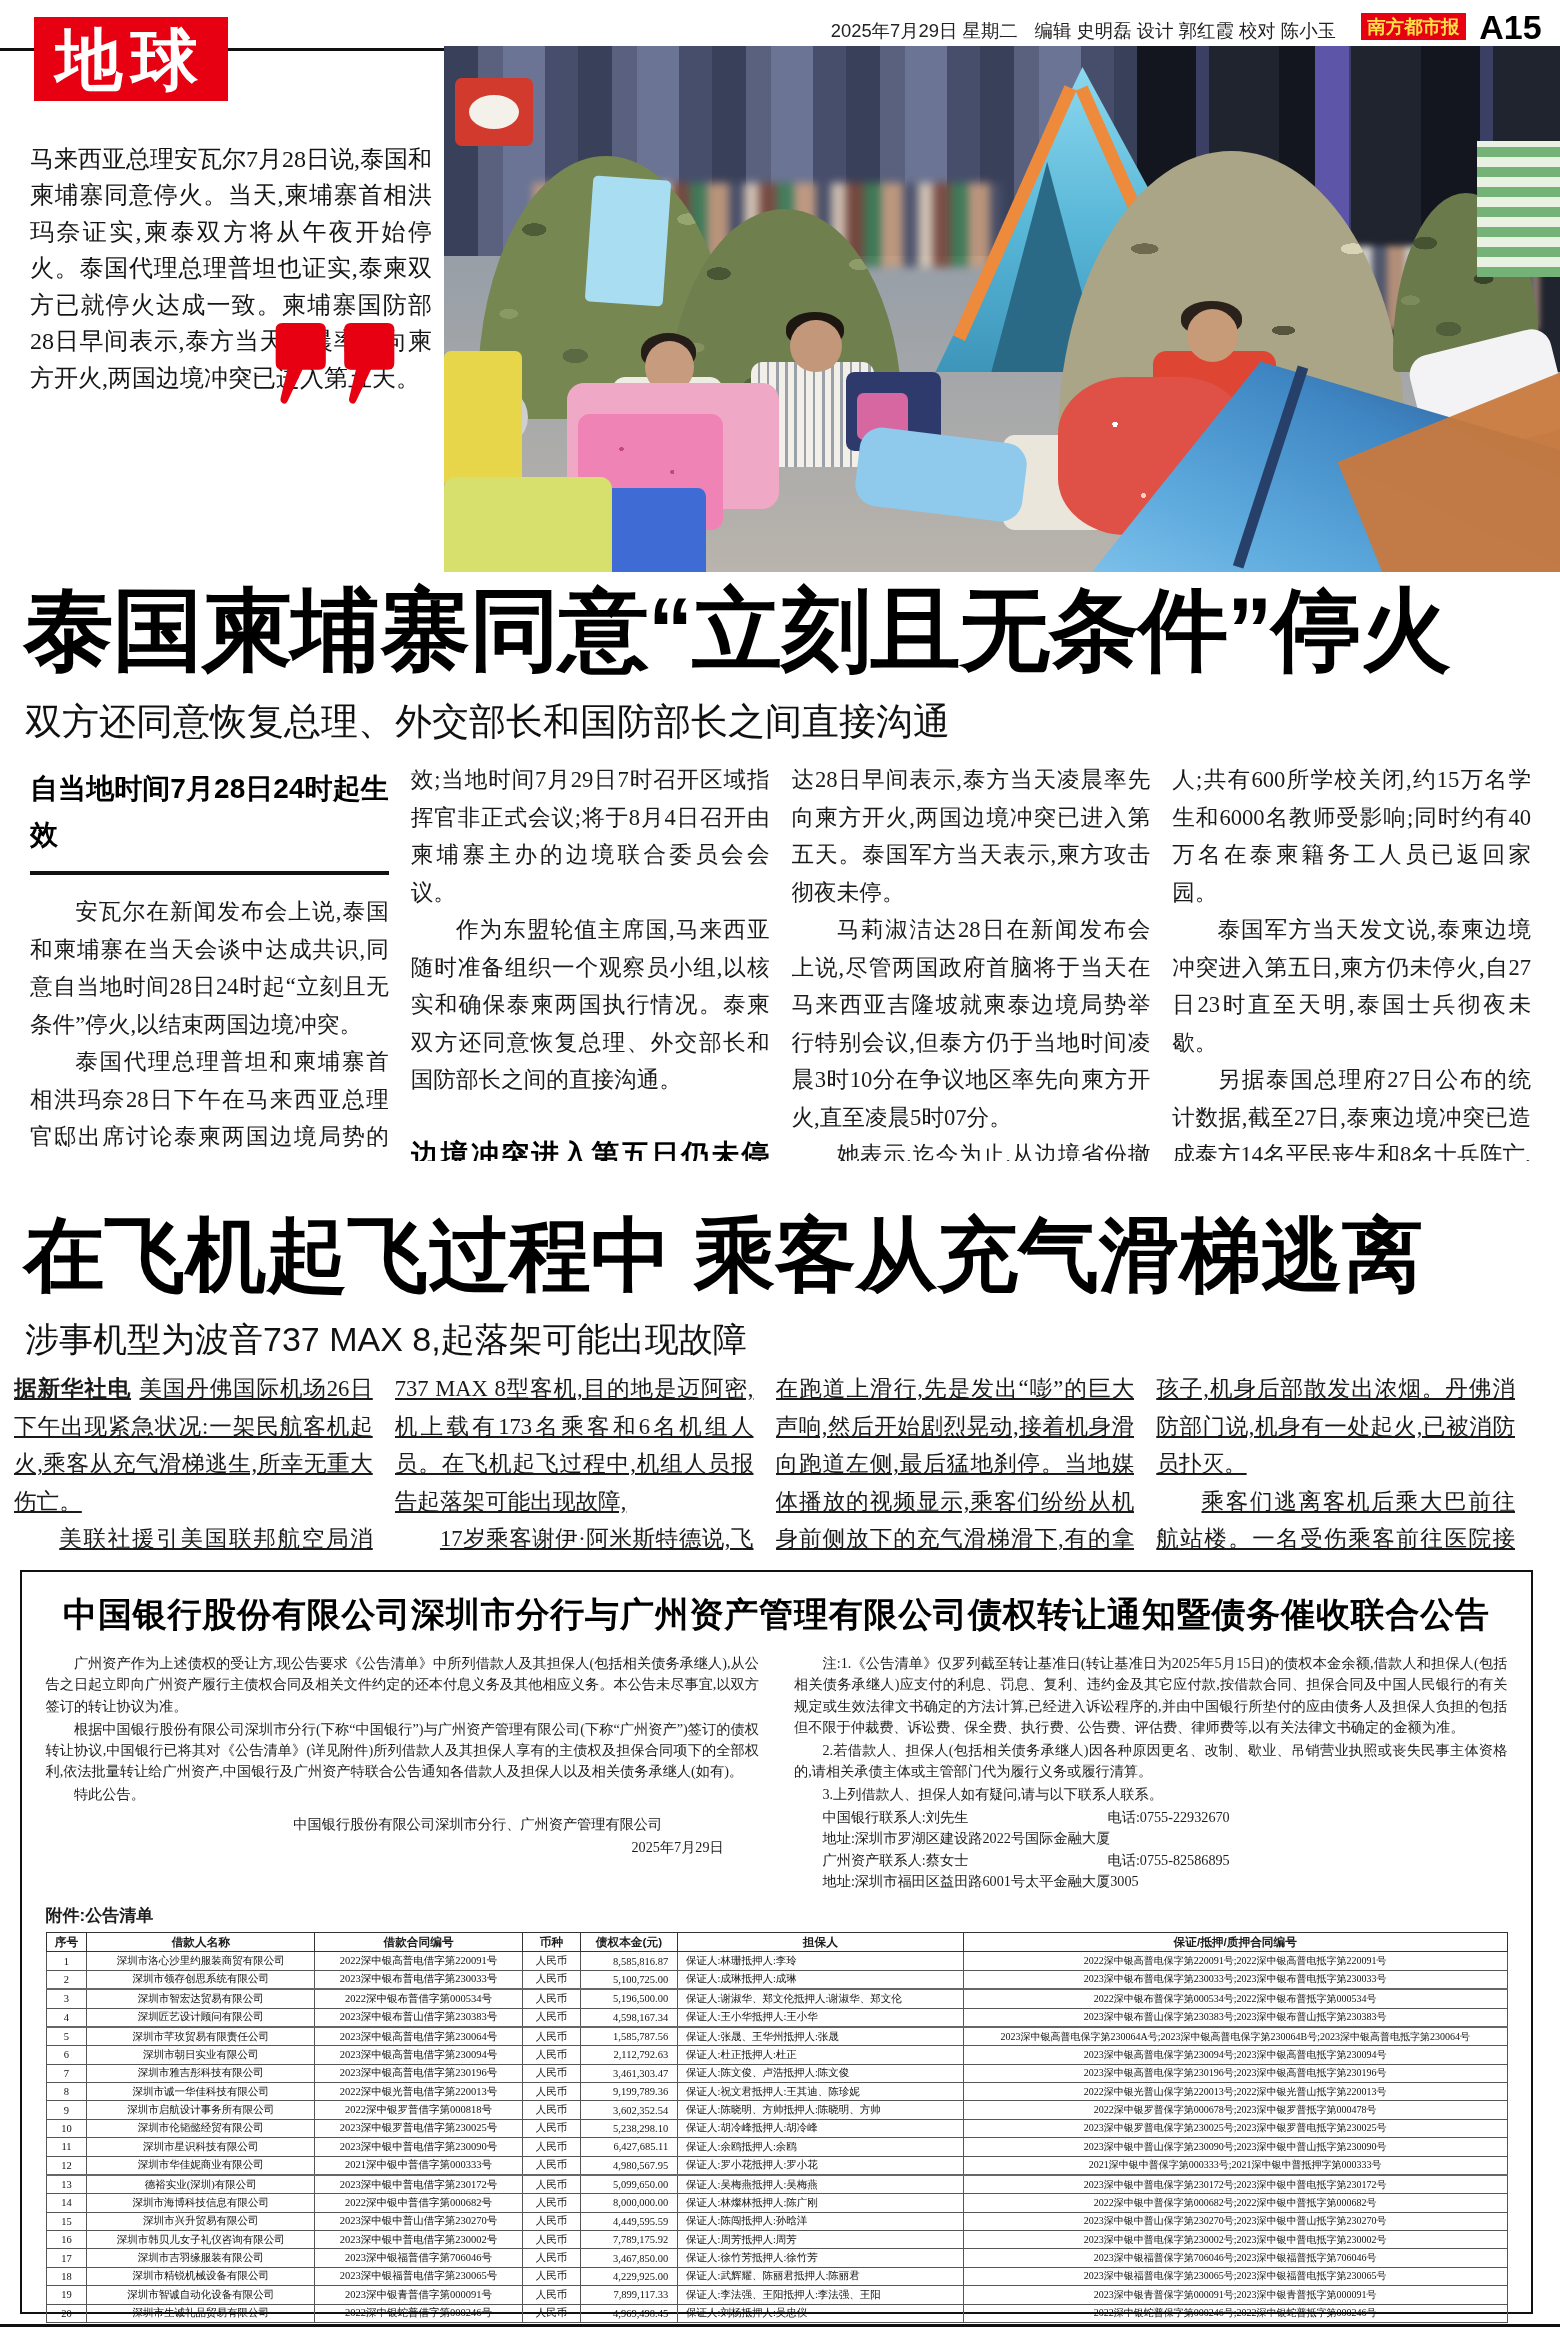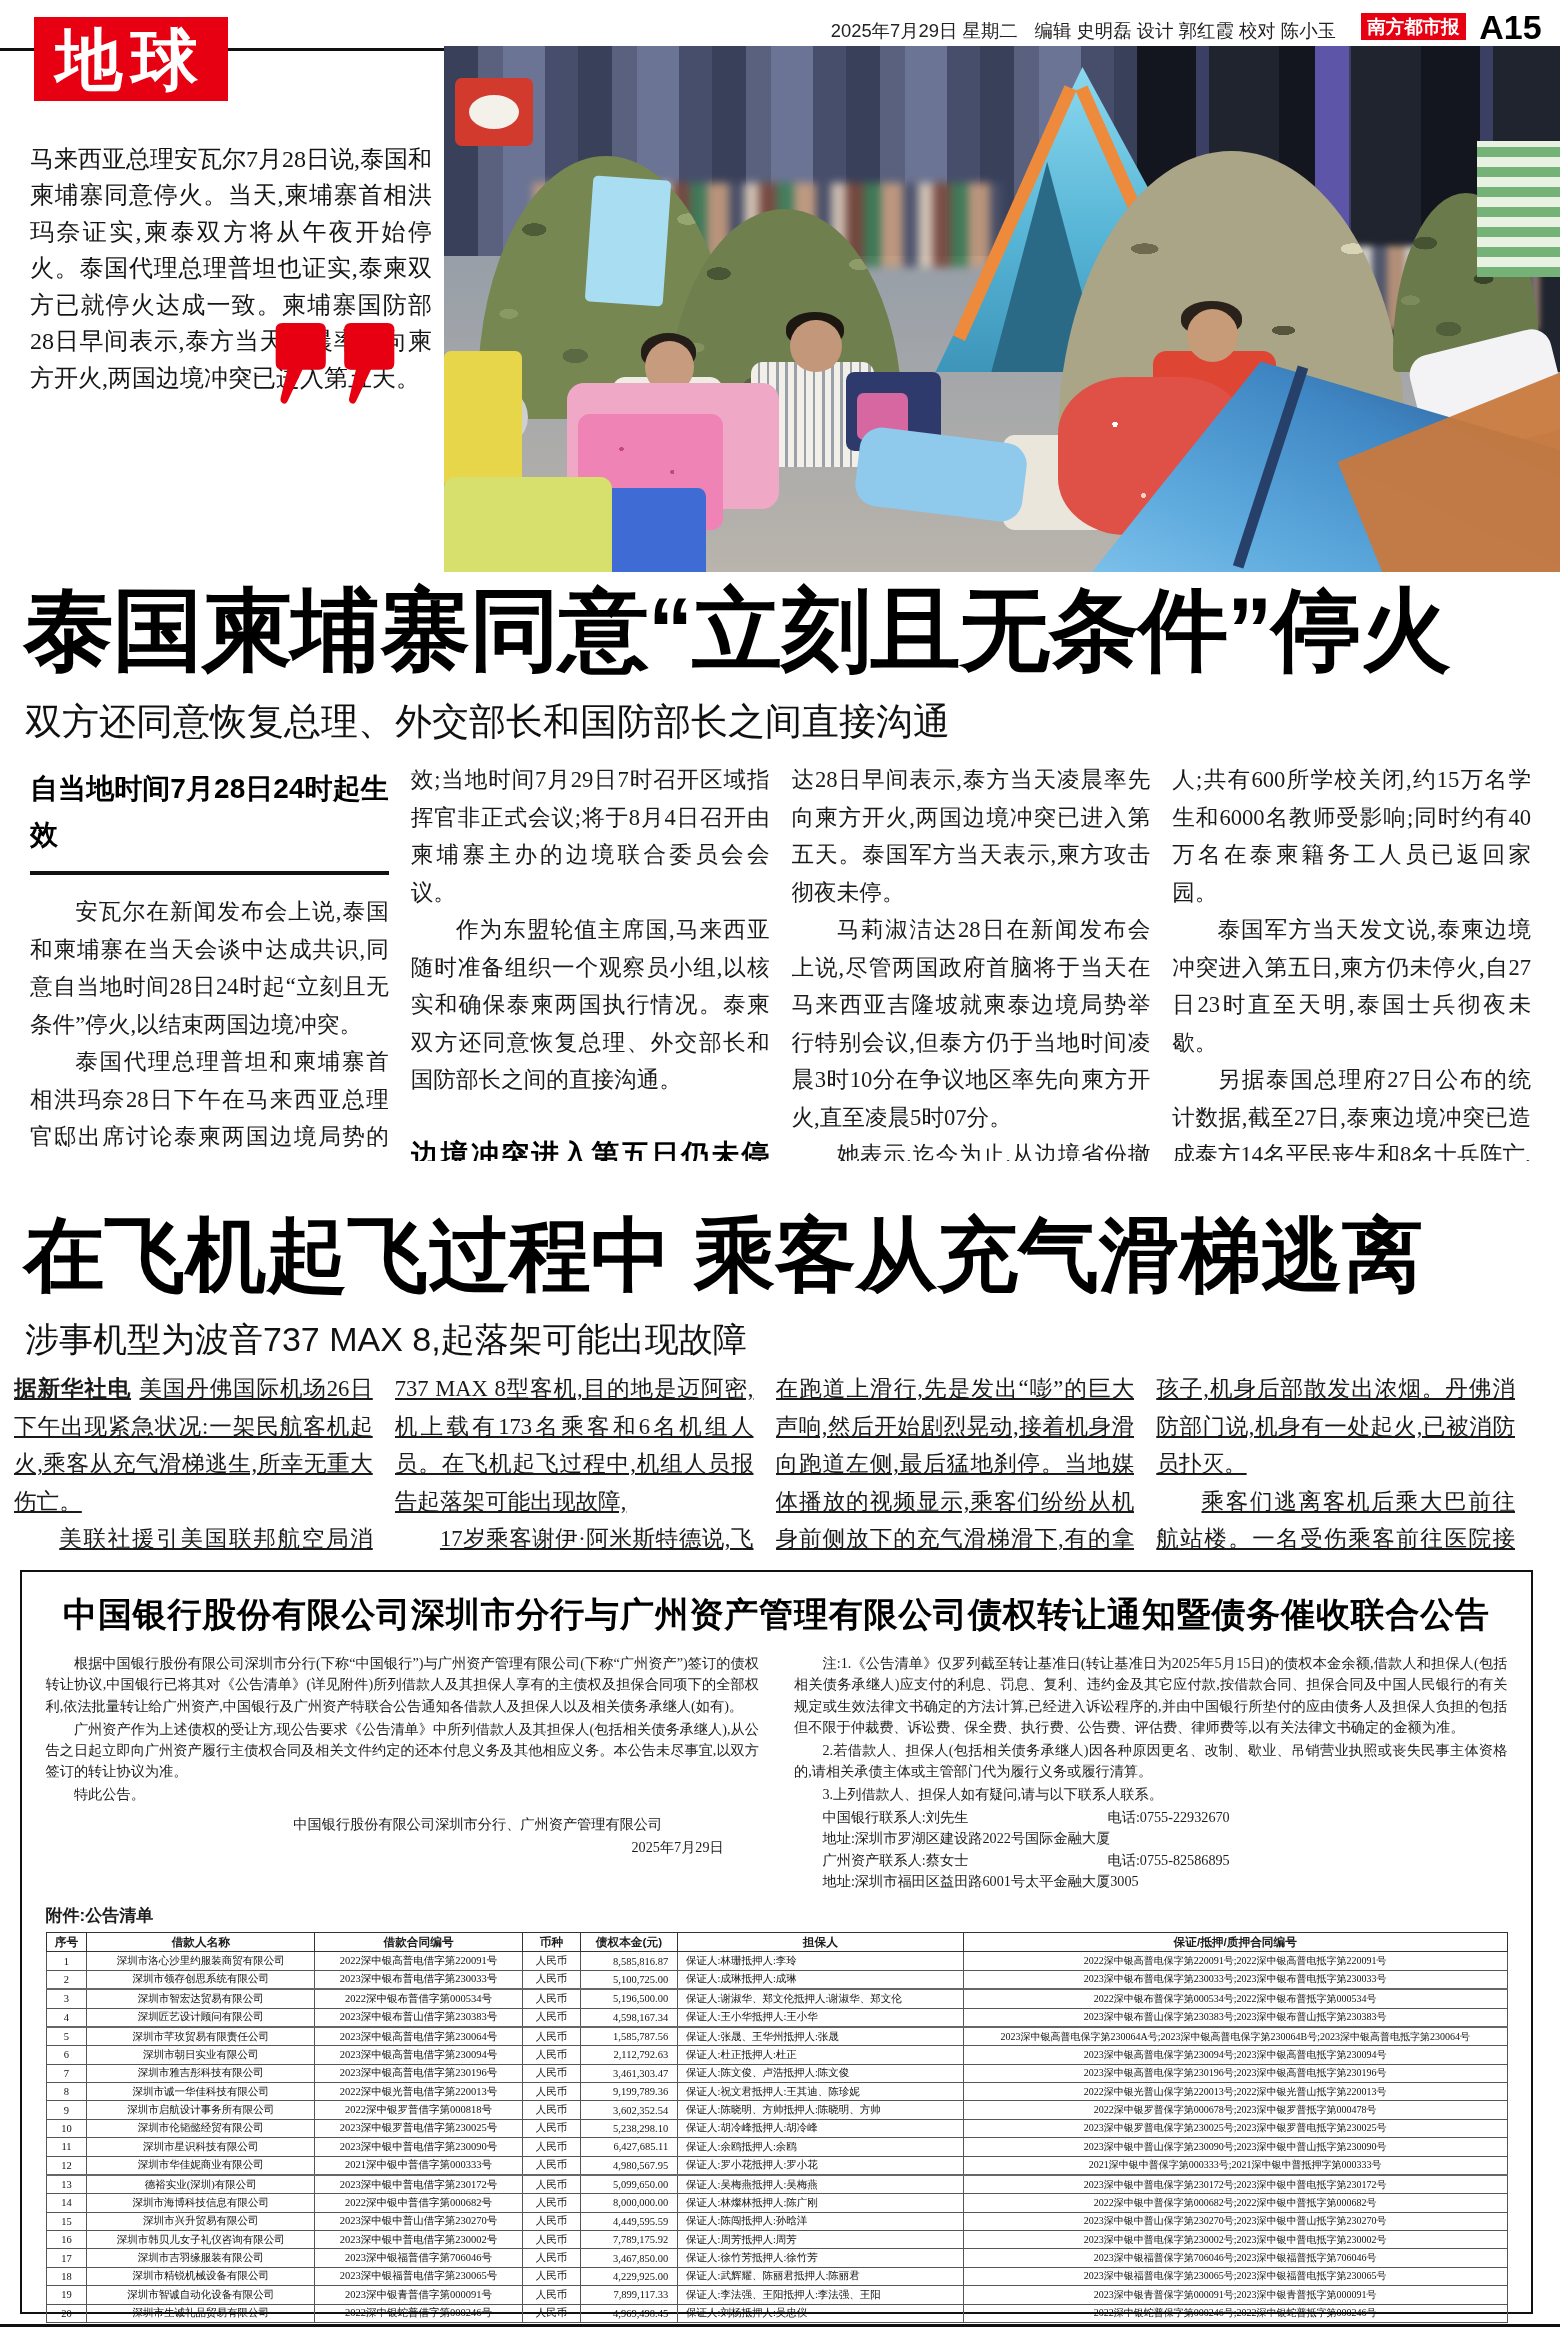--- a/index.html
+++ b/index.html
@@ -8,21 +8,21 @@
 
   
   .top-rule{position:absolute;left:0;top:48px;width:100%;height:2.5px;background:#111;}
   .globe-box{position:absolute;left:34px;top:17px;width:194px;height:84px;background:#e60012;
              display:flex;align-items:center;justify-content:center;z-index:5;}
   .globe-box span{color:#fff;font-size:67px;font-weight:900;letter-spacing:8.4px;
                   font-family:"Liberation Sans","DejaVu Sans",sans-serif;line-height:1;}
   .dateline{position:absolute;right:224px;top:18.4px;font-size:18.4px;color:#222;white-space:nowrap;
             font-family:"Liberation Sans","DejaVu Sans",sans-serif;}
   .dateline .sep{display:inline-block;width:11.7px;}
-  .masthead{position:absolute;right:94px;top:13.4px;background:#e60012;color:#ffffff;
+  .masthead{position:absolute;right:94px;top:13.4px;background:#e60012;color:#fde047;
             font-weight:bold;font-size:18.4px;padding:2.5px 6.7px;line-height:1.2;
             font-family:"Liberation Sans","DejaVu Sans",sans-serif;}
   .pageno{position:absolute;right:18.4px;top:8.4px;font-size:34px;font-weight:900;color:#000;
           font-family:"Liberation Sans","DejaVu Sans",sans-serif;}
 
   
   .photo{position:absolute;left:444px;top:46px;width:1117px;height:526px;overflow:hidden;
          background:linear-gradient(180deg,#8d93a2 0%,#9aa0a8 45%,#b9b4ac 100%);z-index:4;}
   .photo div{position:absolute;}
   .ph-wall{left:0;top:0;width:100%;height:40%;
@@ -275,22 +275,22 @@
     <div class="col">
       <p>孩子,机身后部散发出浓烟。丹佛消防部门说,机身有一处起火,已被消防员扑灭。</p>
       <p class="ind">乘客们逃离客机后乘大巴前往航站楼。一名受伤乘客前往医院接受治疗,伤势不重;另有5名乘客轻伤无需治疗。</p>
     </div>
   </div>
 
   <div class="notice">
     <div class="ntitle">中国银行股份有限公司深圳市分行与广州资产管理有限公司债权转让通知暨债务催收联合公告</div>
     <div class="ncols">
       <div class="ncol">
+        <p class="ind">广州资产作为上述债权的受让方,现公告要求《公告清单》中所列借款人及其担保人(包括相关债务承继人),从公告之日起立即向广州资产履行主债权合同及相关文件约定的还本付息义务及其他相应义务。本公告未尽事宜,以双方签订的转让协议为准。</p>
         <p class="ind">根据中国银行股份有限公司深圳市分行(下称“中国银行”)与广州资产管理有限公司(下称“广州资产”)签订的债权转让协议,中国银行已将其对《公告清单》(详见附件)所列借款人及其担保人享有的主债权及担保合同项下的全部权利,依法批量转让给广州资产,中国银行及广州资产特联合公告通知各借款人及担保人以及相关债务承继人(如有)。</p>
-        <p class="ind">广州资产作为上述债权的受让方,现公告要求《公告清单》中所列借款人及其担保人(包括相关债务承继人),从公告之日起立即向广州资产履行主债权合同及相关文件约定的还本付息义务及其他相应义务。本公告未尽事宜,以双方签订的转让协议为准。</p>
         <p class="ind">特此公告。</p>
         <div class="nsign">中国银行股份有限公司深圳市分行、广州资产管理有限公司</div>
         <div class="ndate">2025年7月29日</div>
       </div>
       <div class="ncol">
         <p class="ind">注:1.《公告清单》仅罗列截至转让基准日(转让基准日为2025年5月15日)的债权本金余额,借款人和担保人(包括相关债务承继人)应支付的利息、罚息、复利、违约金及其它应付款,按借款合同、担保合同及中国人民银行的有关规定或生效法律文书确定的方法计算,已经进入诉讼程序的,并由中国银行所垫付的应由债务人及担保人负担的包括但不限于仲裁费、诉讼费、保全费、执行费、公告费、评估费、律师费等,以有关法律文书确定的金额为准。</p>
         <p class="ind">2.若借款人、担保人(包括相关债务承继人)因各种原因更名、改制、歇业、吊销营业执照或丧失民事主体资格的,请相关承债主体或主管部门代为履行义务或履行清算。</p>
         <p class="ind">3.上列借款人、担保人如有疑问,请与以下联系人联系。</p>
         <div class="contact">
           <span>中国银行联系人:刘先生</span>

